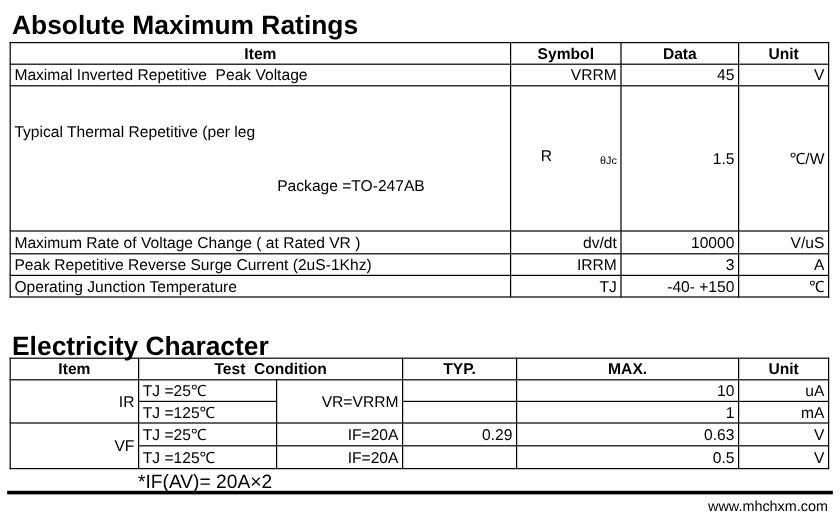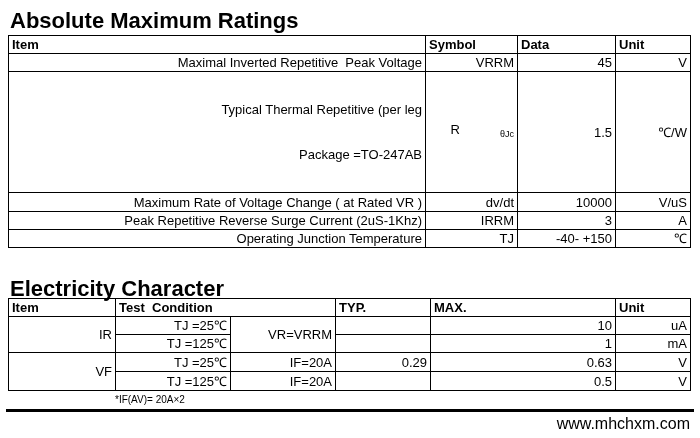--- a/index.html
+++ b/index.html
@@ -31,46 +31,46 @@
   #ec-table  { top:298px; width:682px; }
 
   th, td {
     border:1px solid #000;
     font-size:13px;
     line-height:15px;
     padding:0 3px;
     overflow:hidden;
     vertical-align:middle;
   }
-  th { font-weight:bold; text-align:left; }
+  th { font-weight:bold; text-align:center; }
   .c { text-align:right; }
-  .item-cell { text-align:right; white-space:pre-wrap; }
+  .item-cell { text-align:left; white-space:pre-wrap; }
   .pkg-line { padding-left:219px; white-space:pre; }
   .sub { font-size:9px; vertical-align:sub;padding-left:40px; }
 
   #ec-footnote {
     position:absolute;
     left:115px;
     top:394px;
-    font-size:10px;
+    font-size:16px;
     white-space:pre;
   }
   #footer-rule {
     position:absolute;
     left:6px;
     top:409px;
     width:688px;
     height:3px;
     background:#000;
   }
   #footer-url {
     position:absolute;
     right:10px;
     top:415px;
-    font-size:16px;
+    font-size:12px;
     color:#000;
     text-decoration:none;
   }
 </style>
 </head>
 <body>
 
 <div class="section-title" id="title-amr">Absolute Maximum Ratings</div>
 
 <table id="amr-table">

